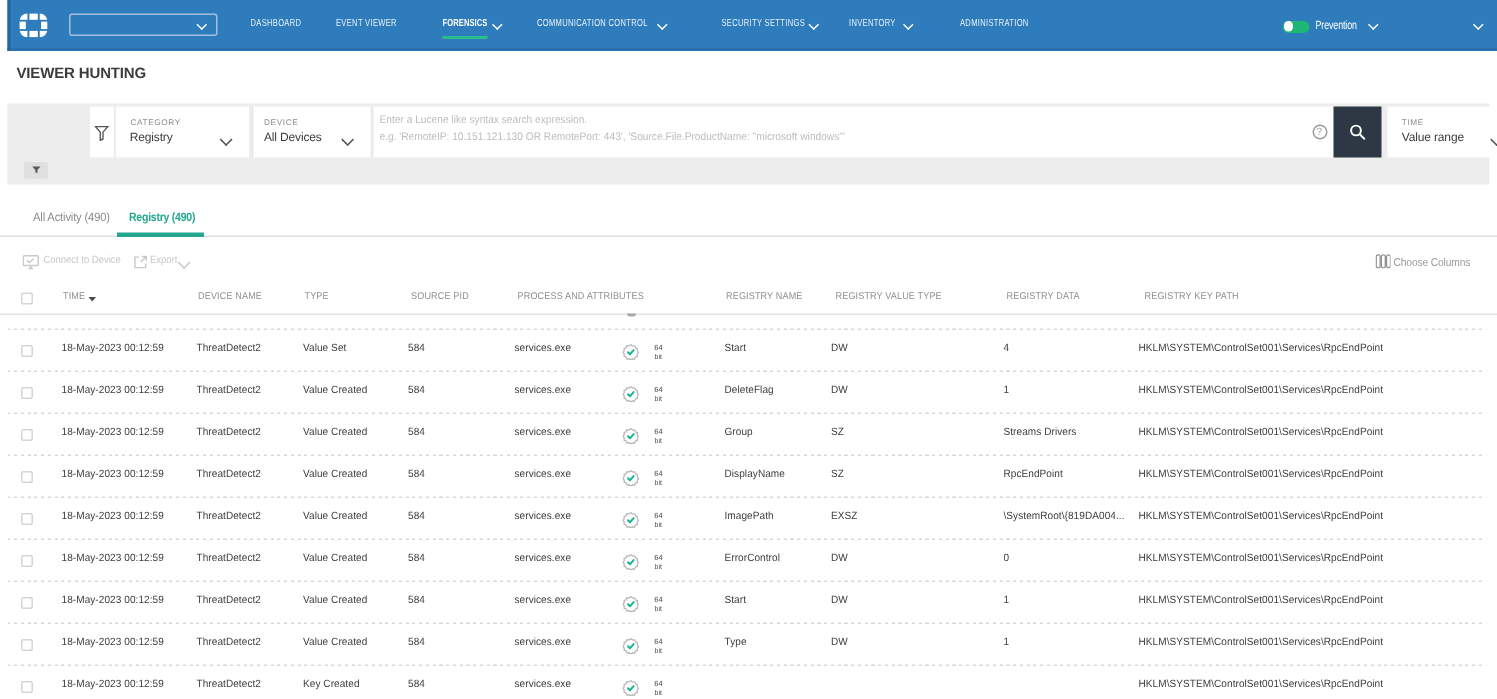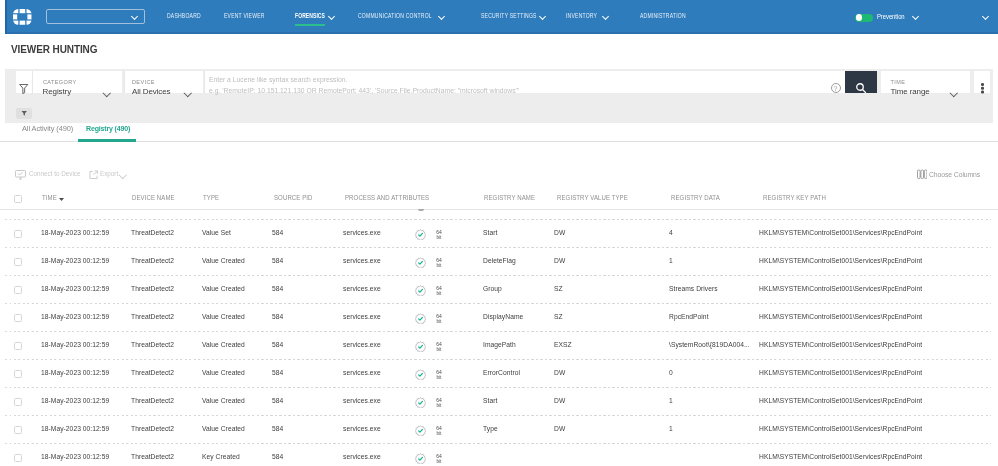--- a/index.html
+++ b/index.html
@@ -15,37 +15,37 @@
 .chev:before { content:""; position:absolute; left:1px; top:0.5px; width:4px; height:4px; border-right:1.5px solid #fff; border-bottom:1.5px solid #fff; transform:rotate(45deg); }
 #greenline { position:absolute; left:290px; top:23.5px; width:30px; height:2.5px; background:#2cbd8d; }
 #navsel { position:absolute; left:41px; top:8.5px; width:99px; height:15.5px; border:1px solid #a4bedd; border-radius:2px; }
 #logo { position:absolute; left:8px; top:9px; }
 .toggle { position:absolute; left:849.5px; top:13.5px; width:18px; height:8px; background:#1db873; border-radius:4.5px; }
 .toggle:before { content:""; position:absolute; left:1px; top:0.75px; width:6.5px; height:6.5px; border-radius:50%; background:#fff; }
 
 #h1 { position:absolute; left:11px; top:44px; font-size:10px; font-weight:bold; color:#3c3c3c; letter-spacing:-0.1px; }
 
 #fbar { position:absolute; left:5px; top:68.5px; width:988px; height:54px; background:#ededed; }
-.panel { position:absolute; top:2.5px; height:22px; background:#fff; }
+.panel { position:absolute; top:2.5px; height:34px; background:#fff;margin-left:44px; }
 #p-funnel { left:10.5px; width:16.5px; }
 #p-cat { left:27px; width:90px; border-left:1px solid #e7e7e7; }
 #p-dev { left:118.5px; width:79px; border-left:1px solid #e7e7e7; }
 #p-search { left:198.5px; width:641px; border-left:1px solid #e7e7e7; }
 #p-btn { left:839.5px; width:32px; background:#2e3744; }
 #p-time { left:875.5px; width:89.5px; }
 #p-dots { left:968.5px; width:16px; }
 .flabel { position:absolute; top:7.5px; font-size:5.5px; letter-spacing:0.4px; color:#8b8b8b; }
 .fval { position:absolute; top:16px; font-size:8px; color:#3c3c3c; letter-spacing:-0.1px; }
 .dchev { position:absolute; width:7px; height:6px; }
 .dchev:before { content:""; position:absolute; left:0; top:0; width:4.5px; height:4.5px; border-right:1.5px solid #555; border-bottom:1.5px solid #555; transform:rotate(45deg); }
 .dchev.lite:before { border-color:#c9c9c9; }
 .ph { position:absolute; left:4.5px; top:2.5px; font-size:7.3px; color:#bdbdbd; line-height:11px; white-space:nowrap; transform:scaleX(0.93); transform-origin:0 0; }
 #fbtn2 { position:absolute; left:11px; top:39.5px; width:15.5px; height:11px; background:#e0e0e0; border-radius:2px; }
 
-#tabs { position:absolute; left:0; top:116px; width:998px; height:25.5px; border-bottom:1px solid #e0e0e0; }
+#tabs { position:absolute; left:0; top:132px; width:998px; height:25.5px; border-bottom:1px solid #e0e0e0; }
 .tab { position:absolute; top:8px; font-size:8px; letter-spacing:-0.1px; color:#8a8a8a; transform:scaleX(0.93); transform-origin:0 50%; }
 .tab.on { color:#23a78f; font-weight:bold; letter-spacing:-0.2px; transform:scaleX(0.88); transform-origin:0 50%; }
 #tabline { position:absolute; left:78px; top:23px; width:58px; height:2.5px; background:#23a78f; }
 
 .tbtn { position:absolute; top:170px; font-size:7px; color:#c9c9c9; transform:scaleX(0.9); transform-origin:0 50%; }
 #choose { position:absolute; top:170px; left:929px; font-size:7.6px; letter-spacing:-0.1px; color:#9b9b9b; transform:scaleX(0.9); transform-origin:0 50%; }
 
 #thead { position:absolute; left:0; top:186px; width:998px; height:23.5px; border-bottom:1px solid #e3e3e3; background:#fff; }
 .th { position:absolute; top:8px; font-size:6.5px; letter-spacing:0.1px; color:#8f8f8f; white-space:nowrap; transform:scaleX(0.93); transform-origin:0 50%; }
 .cb { position:absolute; width:8px; height:8px; border:1px solid #d5d5d5; border-radius:1.5px; background:#fff; }
@@ -121,21 +121,21 @@
     <span style="position:absolute;right:4px;top:12px;width:10px;height:10px;border:1px solid #9b9b9b;border-radius:50%;color:#9b9b9b;font-size:7px;text-align:center;line-height:9.5px">?</span>
   </div>
   <div class="panel" id="p-btn">
     <svg width="12" height="12" viewBox="0 0 24 24" style="position:absolute;left:10px;top:11px">
           <circle cx="10" cy="10" r="6.5" fill="none" stroke="#fff" stroke-width="2.6"></circle>
           <path d="M15 15l6 6" stroke="#fff" stroke-width="2.6" stroke-linecap="round"></path>
         </svg>
   </div>
   <div class="panel" id="p-time">
     <span class="flabel" style="left:10px">TIME</span>
-        <span class="fval" style="left:10px">Time range</span>
+        <span class="fval" style="left:10px">Value range</span>
     <span class="dchev" style="right:12px;top:18.5px"></span>
   </div>
   <div class="panel" id="p-dots">
     <span style="position:absolute;left:7.5px;top:12px;width:2.5px;height:2.5px;border-radius:50%;background:#4a4a4a;box-shadow:0 3.8px 0 #4a4a4a,0 7.6px 0 #4a4a4a"></span>
   </div>
   <div id="fbtn2">
     <svg width="6.5" height="6.5" viewBox="0 0 14 14" style="position:absolute;left:4.5px;top:2.2px">
           <path d="M1 2h12l-4.5 5v5l-3-1.5V7z" fill="#5a5a5a"></path>
         </svg>
   </div>

